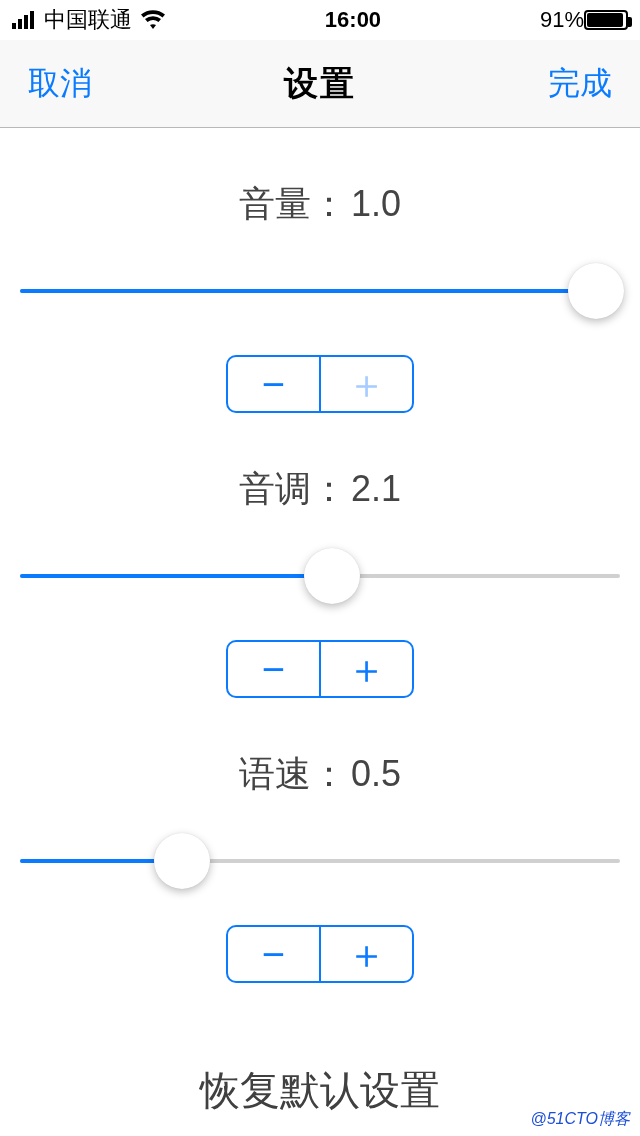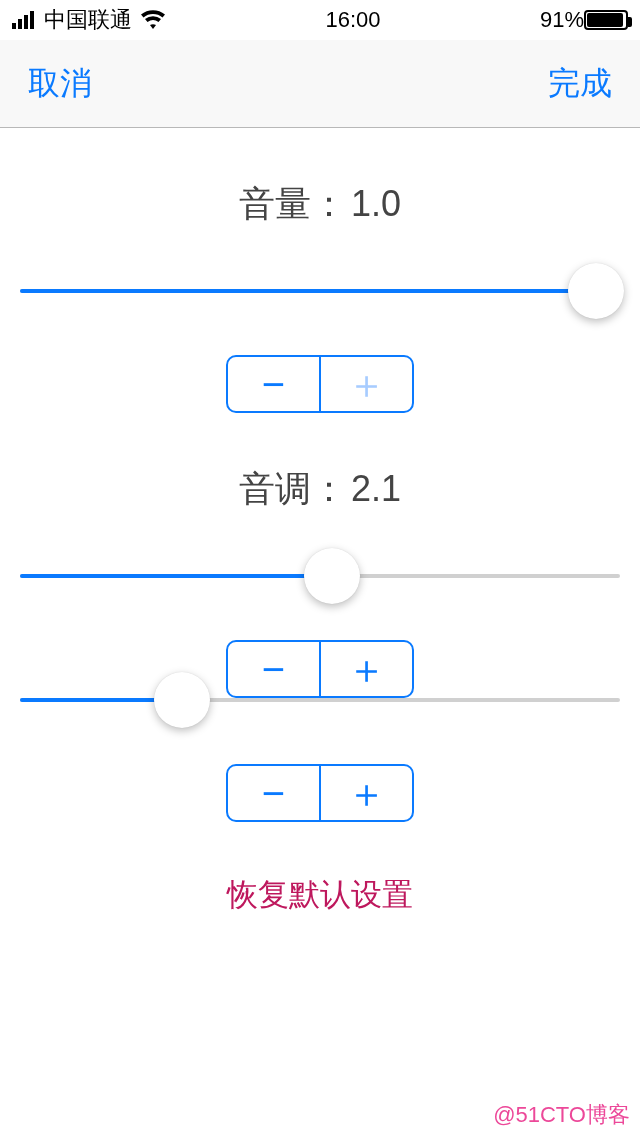--- a/index.html
+++ b/index.html
@@ -28,23 +28,23 @@
   .slider { position: relative; height: 4px; width: 600px; margin: 0 auto; background: #d0d0d0; border-radius: 2px; }
   .slider-fill { position: absolute; left:0; top:0; bottom:0; background: #0a7aff; border-radius: 2px; }
   .slider-thumb { position: absolute; top: 50%; width: 56px; height: 56px; background: #fff; border-radius: 50%; box-shadow: 0 3px 8px rgba(0,0,0,.25), 0 0 1px rgba(0,0,0,.15); transform: translate(-50%, -50%); }
 
   .stepper { width: 188px; height: 58px; margin: 62px auto 0; border: 2px solid #0a7aff; border-radius: 10px; display: flex; }
   .stepper div { flex: 1; display:flex; align-items:center; justify-content:center; }
   .stepper div:first-child { border-right: 2px solid #0a7aff; }
   .step-sym { font-size: 40px; color: #0a7aff; font-weight: 300; line-height: 1; }
   .step-sym.disabled { color: #a7ccff; }
 
-  .reset-link { text-align: center; color: #be185d; font-size: 31px; margin-top: 52px; }
+  .reset-link { text-align: center; color: #404040; font-size: 40px; margin-top: 80px; }
 
-  .watermark { position: absolute; right: 10px; bottom: 6px; font-size: 22px; color: #ec4899; }
+  .watermark { position: absolute; right: 10px; bottom: 6px; font-size: 16px; color: #1d4ed8; font-style: italic; }
 </style>
 </head>
 <body>
 <div class="screen">
 
   <div class="status-bar">
     <div class="status-left">
       <span class="signal">
         <svg width="24" height="18" viewBox="0 0 24 18">
             <rect x="0" y="12" width="4" height="6" fill="#000"></rect>
@@ -53,33 +53,34 @@
             <rect x="18" y="0" width="4" height="18" fill="#000"></rect>
           </svg>
       </span>
       <span>中国联通</span>
       <span class="wifi">
         <svg width="26" height="20" viewBox="0 0 26 20">
             <path d="M13 19 l3 -4 a6 6 0 0 0 -6 0 z M5 9 a13 13 0 0 1 16 0 l-2.5 3 a9 9 0 0 0 -11 0 z M1 4.5 a19 19 0 0 1 24 0 l-2.5 3 a15 15 0 0 0 -19 0 z" fill="#000"></path>
           </svg>
       </span>
     </div>
-    <div style="font-weight:400">16:00</div>
+    <div style="font-weight:700">16:00</div>
     <div class="status-right">
       <span>91%</span>
       <span class="battery">
         <span class="battery-body">
             <span class="battery-fill"></span>
           </span>
       </span>
     </div>
   </div>
 
   <div class="nav-bar">
     <div class="nav-btn">取消</div>
+    <div class="nav-title">设置</div>
     <div class="nav-btn">完成</div>
   </div>
 
   <div class="content">
 
     <div class="section-label">
       <span>音量</span><span class="colon">：</span><span>1.0</span>
     </div>
     <div class="slider">
       <div class="slider-fill" style="width:100%"></div>
@@ -103,20 +104,23 @@
     </div>
     <div class="stepper">
       <div>
           <span class="step-sym">−</span>
         </div>
       <div>
           <span class="step-sym">＋</span>
         </div>
     </div>
 
+    <div class="section-label">
+      <span>语速</span><span class="colon">：</span><span>0.5</span>
+    </div>
     <div class="slider">
       <div class="slider-fill" style="width:27%"></div>
       <div class="slider-thumb" style="left:27%"></div>
     </div>
     <div class="stepper">
       <div>
           <span class="step-sym">−</span>
         </div>
       <div>
           <span class="step-sym">＋</span>

